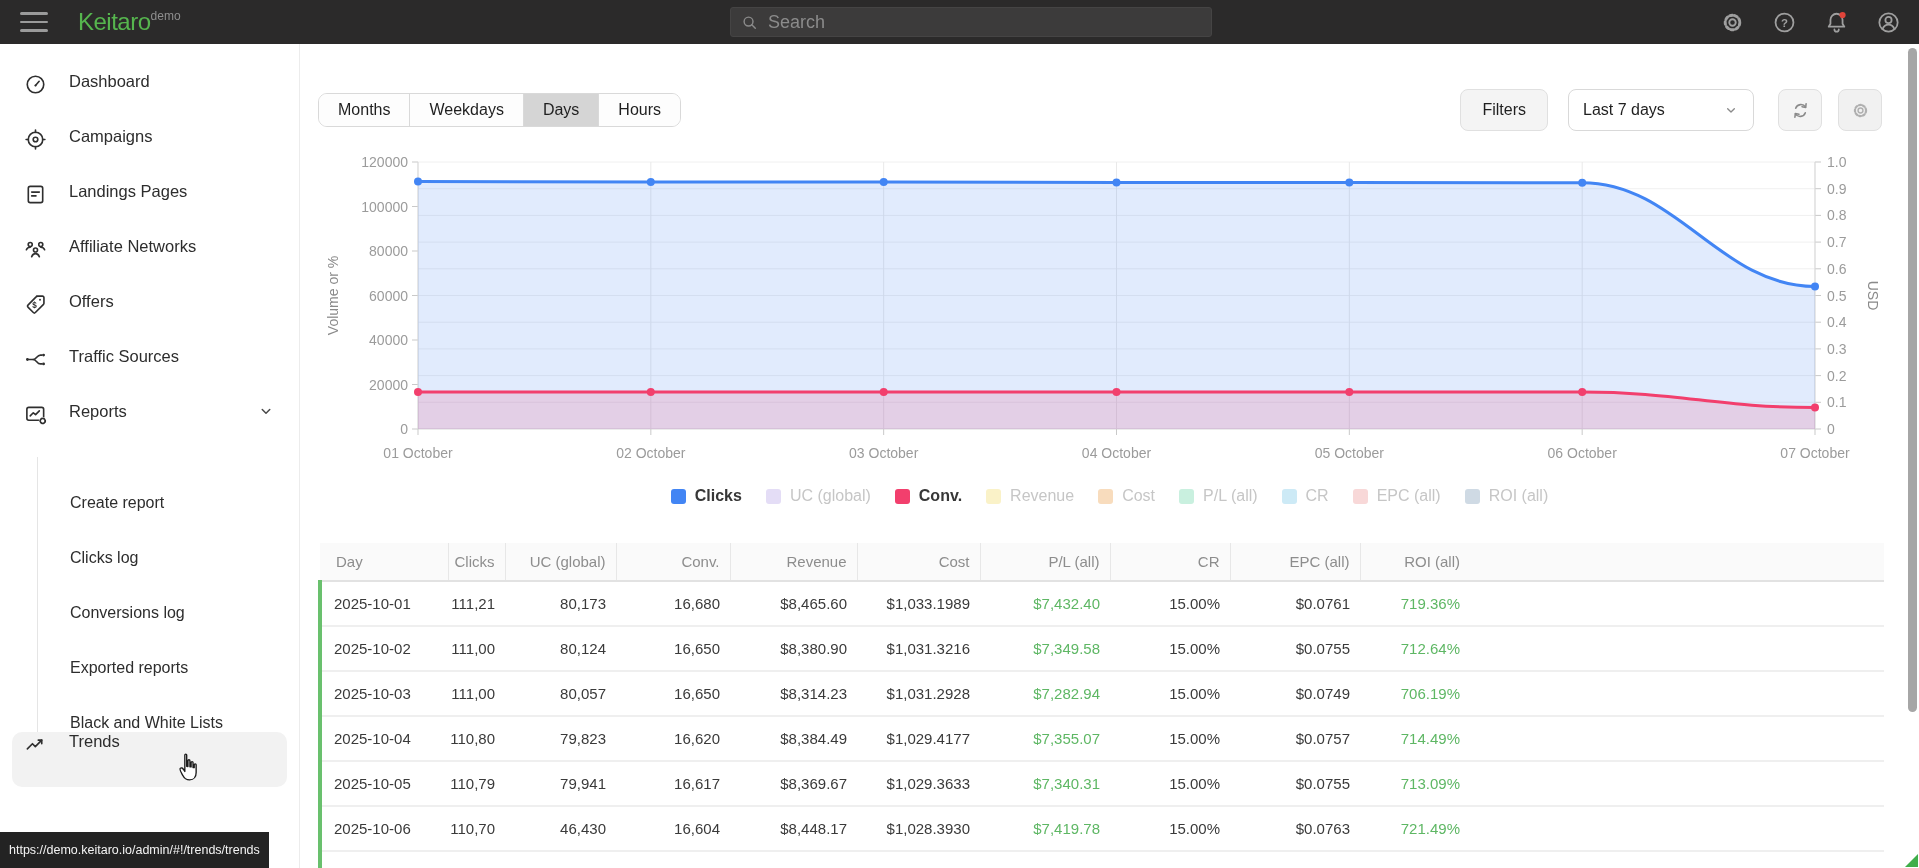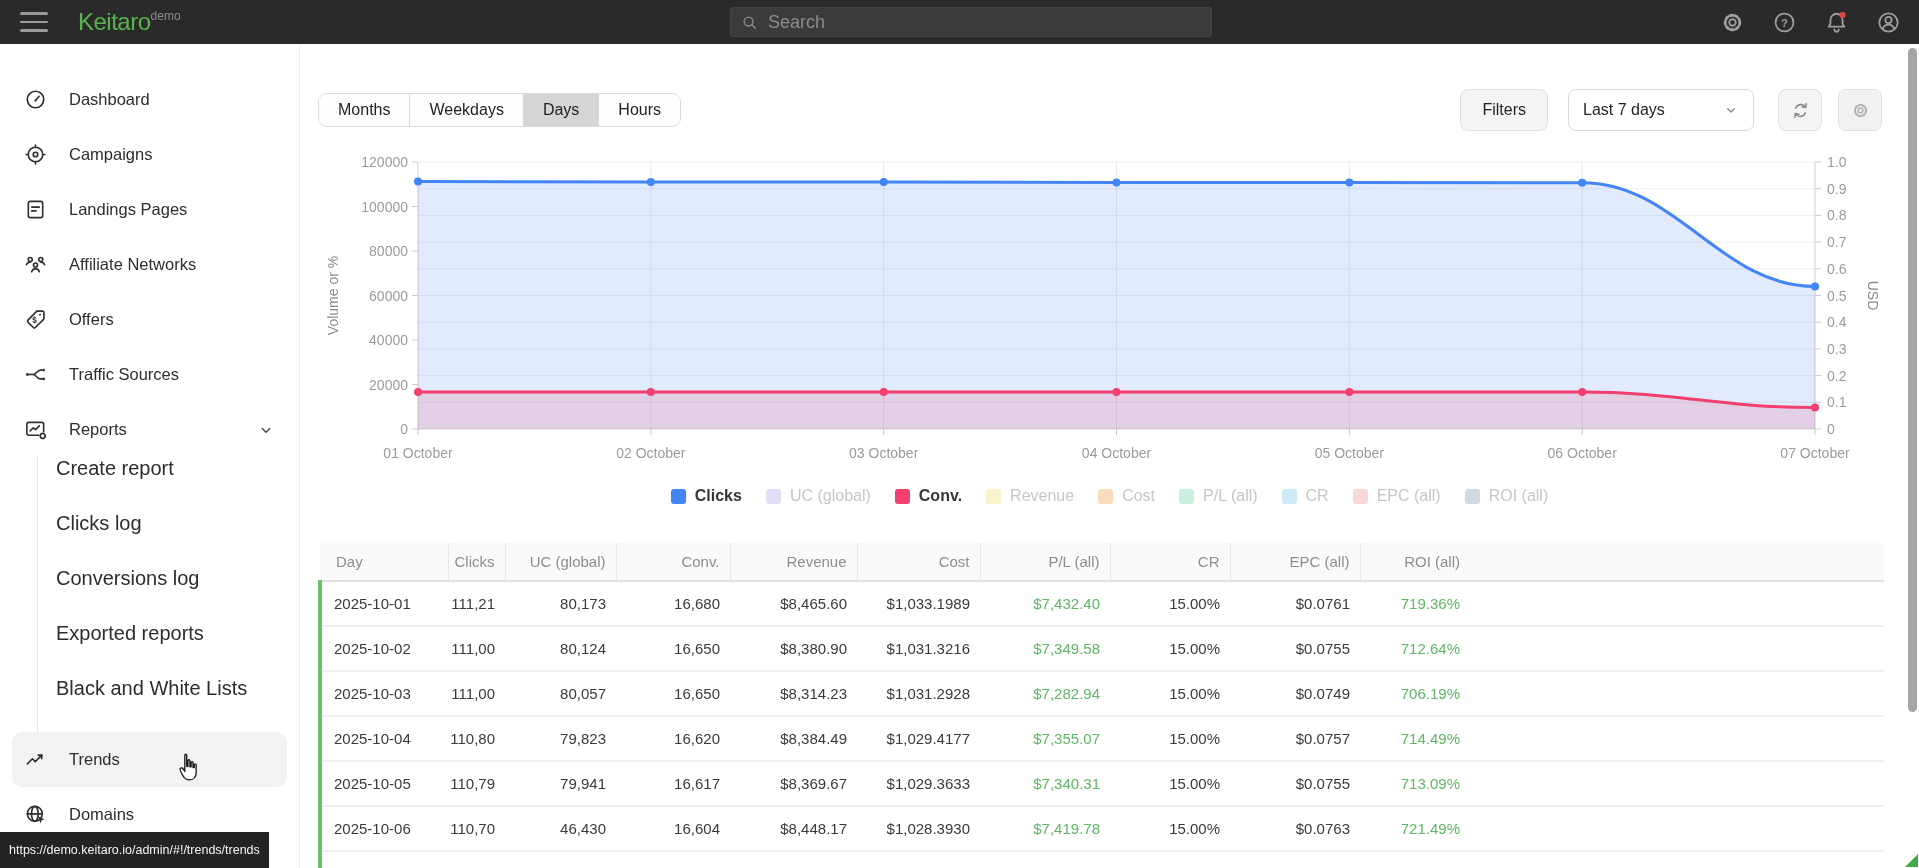--- a/index.html
+++ b/index.html
@@ -12,24 +12,24 @@
   .brand{margin-left:30px;font-size:24px;font-weight:normal;color:#56b54e;letter-spacing:-.5px;line-height:44px}
   .env{color:#8e8e8e;font-size:12px;position:relative;top:-6px}
   .search{position:absolute;left:730px;top:7px;width:482px;height:30px;background:#3c3b3b;border:1px solid #454444;border-radius:3px;display:flex;align-items:center;padding:0 9px;box-sizing:border-box}
   .search .sicn{color:#8b8b8b;display:flex;margin-right:7px}
   .search input{flex:1;background:transparent;border:none;outline:none;color:#ddd;font-size:18px;font-family:"Liberation Sans",sans-serif}
   .search input::placeholder{color:#8b8b8b}
   .top-icons{position:absolute;right:18px;top:0;height:44px;display:flex;align-items:center;gap:27px}
   .tico{color:#9f9f9f;display:flex;cursor:pointer}
   
   .sidebar{position:absolute;top:44px;left:0;width:300px;height:824px;background:#fff;border-right:1px solid #ececec;box-sizing:border-box;padding-top:28px;z-index:2}
-  .side-item{height:55px;display:flex;align-items:center;padding-left:24px;font-size:16.5px;cursor:pointer;position:relative}
+  .side-item{height:55px;display:flex;align-items:flex-start;padding-left:24px;font-size:16.5px;cursor:pointer;position:relative}
   .side-item .icn{width:24px;height:24px;margin-right:21px;color:#2f2f2f;display:flex;align-items:center}
   .side-item.active-row{background:#f2f2f2;border-radius:10px;margin:0 12px;padding-left:12px}
-  .side-sub{height:55px;display:flex;align-items:flex-start;padding-left:56px;font-size:20px;cursor:pointer;position:relative}
+  .side-sub{height:55px;display:flex;align-items:flex-end;padding-left:70px;font-size:16px;cursor:pointer;position:relative}
   .side-sub::before{content:"";position:absolute;left:37px;top:0;bottom:0;width:1px;background:#e5e5e5}
   .chev{margin-left:auto;margin-right:24px;color:#4a4a4a;display:flex}
   
   .main{position:absolute;left:300px;top:44px;width:1619px;height:824px;background:#fff}
   .toolbar{position:absolute;top:45px;left:18px;right:37px;height:42px;display:flex;align-items:center}
   .tabs{display:flex;border:1px solid #d9d9d9;border-radius:9px;overflow:hidden;height:34px;box-sizing:border-box;background:#fdfdfd}
   .tab{padding:0 19px;display:flex;align-items:center;font-size:16px;color:#1f1f1f;border-right:1px solid #d9d9d9;cursor:pointer;background:#fdfdfd}
   .tab:last-child{border-right:none}
   .tab.active{background:#d5d5d5}
   .spacer{flex:1}
@@ -218,31 +218,20 @@
         <span>Black and White Lists</span>
       </div>
       <div class="side-item active-row">
         <span class="icn">
           <svg viewBox="0 0 24 24" width="23" height="23" fill="none" stroke="currentColor" stroke-width="1.7" stroke-linecap="round" stroke-linejoin="round">
             <path d="M3.5 16.5l5.3-5.3 3 3 6.7-6.7"></path>
             <path d="M14.9 7.5h3.6v3.6"></path>
           </svg>
         </span>
         <span>Trends</span>
-      </div>
-      <div class="side-item">
-        <span class="icn">
-          <svg viewBox="0 0 24 24" width="23" height="23" fill="none" stroke="currentColor" stroke-width="1.7" stroke-linecap="round" stroke-linejoin="round">
-            <circle cx="11.3" cy="11.3" r="7.8"></circle>
-            <ellipse cx="11.3" cy="11.3" rx="3.5" ry="7.8"></ellipse>
-            <line x1="3.5" y1="11.3" x2="19.1" y2="11.3"></line>
-            <path d="M14.6 14.2l6.8 2.7-2.9 1.2-1.2 2.9z" fill="currentColor" stroke="none"></path>
-          </svg>
-        </span>
-        <span>Domains</span>
       </div>
     </nav>
 </div>
 
 <div class="main">
   <div class="toolbar">
     <div class="tabs">
         <div class="tab">Months</div>
         <div class="tab">Weekdays</div>
         <div class="tab active">Days</div>

